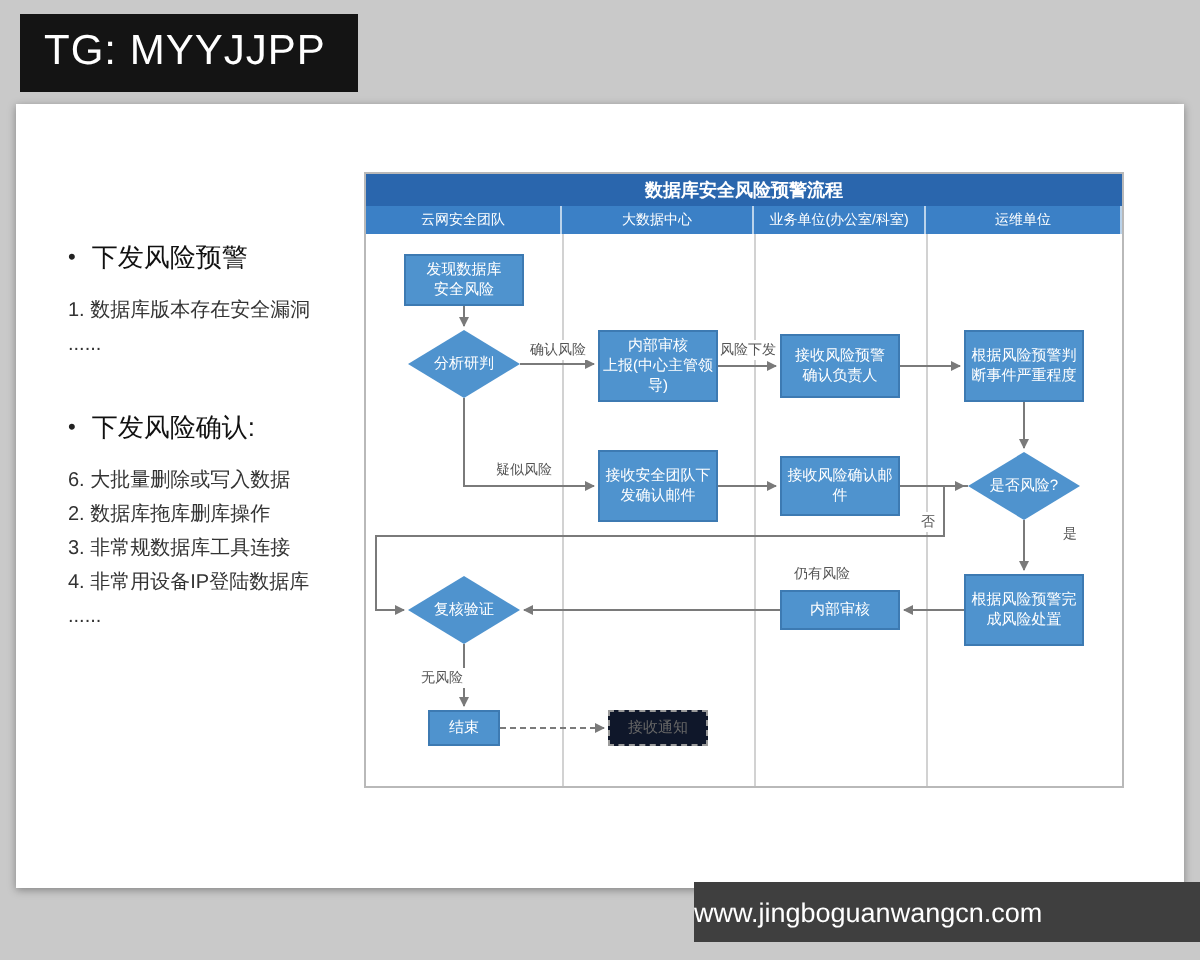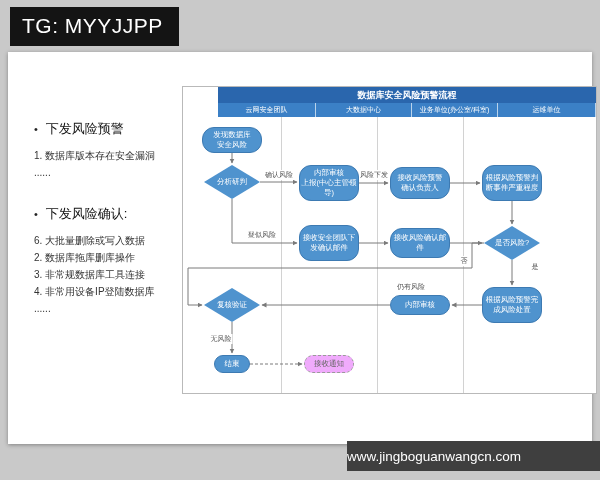--- a/index.html
+++ b/index.html
@@ -19,36 +19,36 @@
 
   
   .left-panel { position:absolute; left:26px; top:68px; width:152px; color:#222; }
   .sec-title { font-size:13px; color:#111; margin-bottom:9px; display:flex; align-items:center; }
   .sec-title .bullet { font-size:11px; margin-right:8px; color:#222; }
   .sec-items div { font-size:10px; color:#333; line-height:17px; white-space:nowrap; }
   .section + .section { margin-top:24px; }
 
   
   .flowchart { position:absolute; left:174px; top:34px; width:378px; height:306px;
-               border:1px solid #b9b9b9; box-sizing:content-box; background:#fff;padding-left:35px; }
+               border:1px solid #b9b9b9; box-sizing:content-box; background:#fff; }
   .fc-title { height:16px; background:#2a66ad; color:#fff; font-size:9px; font-weight:bold;
               display:flex; align-items:center; justify-content:center; }
   .fc-lanes { display:flex; height:14px; background:#3b80c6; }
   .fc-lane { color:#fff; font-size:7px; display:flex; align-items:center; justify-content:center;
              box-sizing:border-box; border-right:1px solid rgba(255,255,255,0.65); white-space:nowrap; }
   .vline { position:absolute; width:1px; top:30px; height:276px; background:#d2d2d2; }
 
   svg.edges { position:absolute; left:0; top:0; pointer-events:none; }
 
-  .node { position:absolute; background:#4f93ce; border:1px solid #3d7ab2; border-radius:12px;
+  .node { position:absolute; background:#4f93ce; border:1px solid #3d7ab2; border-radius:0;
           color:#fff; display:flex; align-items:center; justify-content:center; text-align:center;
           font-size:7.5px; line-height:1.3; box-sizing:border-box; padding:1px; }
   .node span { white-space:pre-line; }
   .diamond { clip-path:polygon(50% 0,100% 50%,50% 100%,0 50%); border:none; border-radius:0; }
-  .dashed { background:#f0abfc; border:1px dashed #9a9a9a; color:#666; }
+  .dashed { background:#0f172a; border:1px dashed #9a9a9a; color:#666; }
 
   .edge-label { position:absolute; transform:translate(-50%,-50%); font-size:7px; color:#555;
                 background:#fff; padding:0 1px; white-space:nowrap; }
 </style>
 </head>
 <body>
 
 <div class="page">
 
   <div class="tg-badge">TG: MYYJJPP</div>

